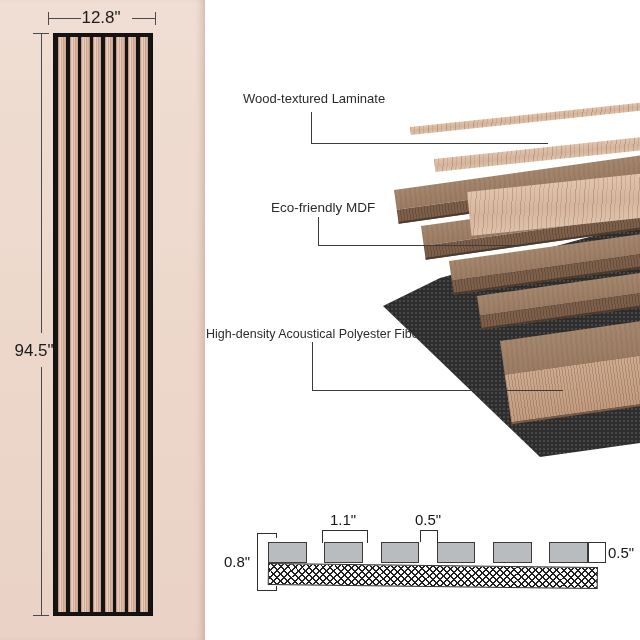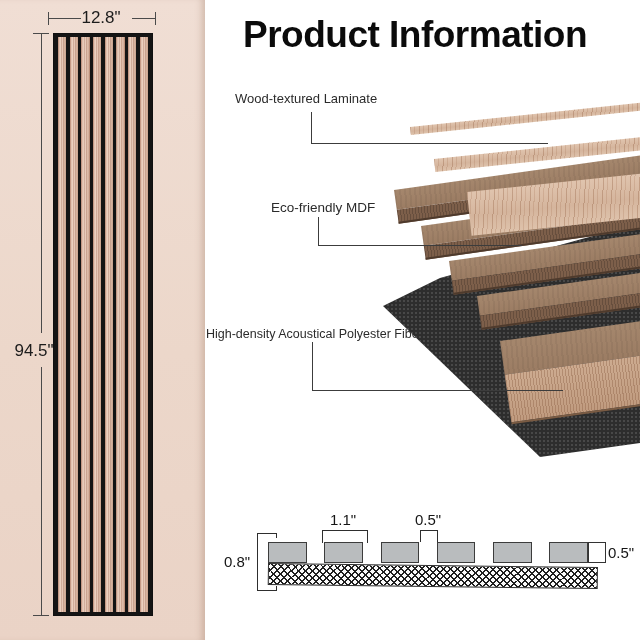--- a/index.html
+++ b/index.html
@@ -117,21 +117,20 @@
     <div class="dim" style="left:132px;top:18px;width:24px;height:1px;"></div>
     <div class="dim-label" style="left:70px;top:8px;width:62px;">12.8"</div>
 
     <div class="dim" style="left:33px;top:33px;width:16px;height:1px;"></div>
     <div class="dim" style="left:33px;top:615px;width:16px;height:1px;"></div>
     <div class="dim" style="left:41px;top:33px;width:1px;height:300px;"></div>
     <div class="dim" style="left:41px;top:367px;width:1px;height:248px;"></div>
     <div class="dim-label" style="left:8px;top:341px;width:52px;">94.5"</div>
   </div>
 
-  <div class="page-title">Product Information</div>
 
   <div class="exploded">
 
     <div class="foam"></div>
 
     <div class="bar3d" style="left:24px;top:95px;width:300px;transform:rotate(-8deg);z-index:2;">
       <div class="bar-top" style="height:20px;"></div>
         <div class="bar-front" style="height:12px;"></div>
     </div>
     <div class="bar3d" style="left:51px;top:131px;width:300px;transform:rotate(-8deg);z-index:3;">
@@ -150,21 +149,21 @@
     <div class="bar3d" style="left:130px;top:246px;width:300px;transform:rotate(-8deg);z-index:6;">
       <div class="bar-top" style="height:34px;"></div>
         <div class="grain-front" style="height:48px;"></div>
     </div>
 
     <div class="bar3d grain" style="left:97px;top:97px;width:280px;height:44px;transform:rotate(-6deg);z-index:7;"></div>
     <div class="bar3d grain" style="left:64px;top:64px;width:245px;height:13px;transform:rotate(-6deg);z-index:8;"></div>
     <div class="bar3d grain" style="left:40px;top:32px;width:235px;height:8px;transform:rotate(-6deg);z-index:9;"></div>
   </div>
 
-  <div class="layer-label" style="left:235px;top:91px;">Wood-textured Laminate</div>
+  <div class="layer-label" style="left:243px;top:91px;">Wood-textured Laminate</div>
   <div class="leader" style="left:311px;top:112px;width:1px;height:31px;"></div>
   <div class="leader" style="left:311px;top:143px;width:237px;height:1px;"></div>
 
   <div class="layer-label" style="left:271px;top:200px;font-size:13.5px;">Eco-friendly MDF</div>
   <div class="leader" style="left:318px;top:217px;width:1px;height:28px;"></div>
   <div class="leader" style="left:318px;top:245px;width:204px;height:1px;"></div>
 
   <div class="layer-label" style="left:206px;top:327px;font-size:12.5px;">High-density Acoustical Polyester Fiber</div>
   <div class="leader" style="left:312px;top:342px;width:1px;height:48px;"></div>
   <div class="leader" style="left:312px;top:390px;width:251px;height:1px;"></div>

